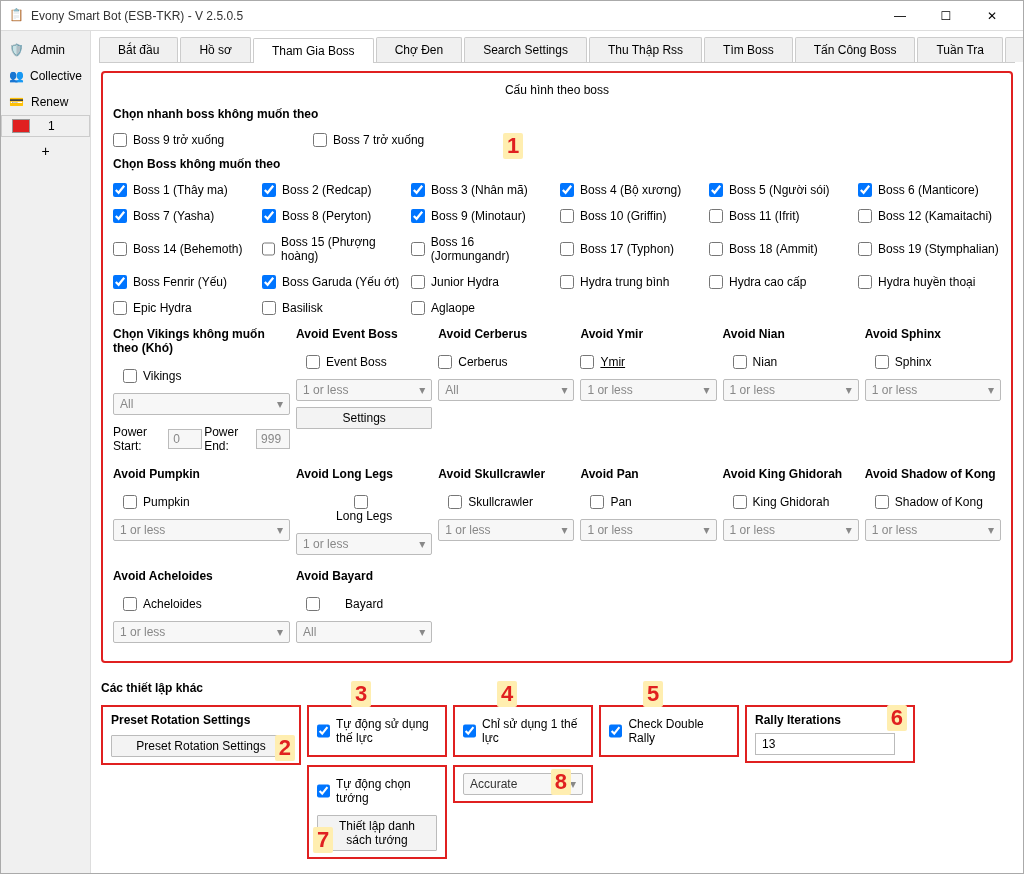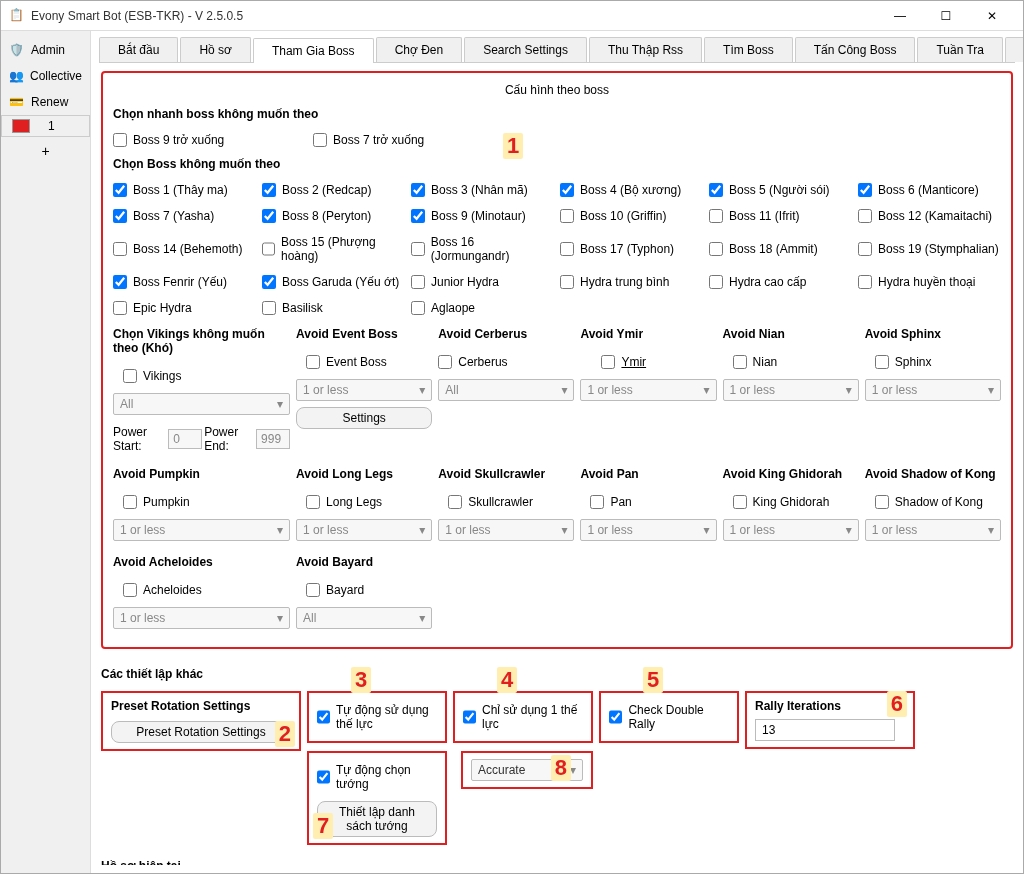--- a/index.html
+++ b/index.html
@@ -29,21 +29,21 @@
 .ck input { margin-right: 6px; width: 14px; height: 14px; }
 .grid6 { display: grid; grid-template-columns: repeat(6, 1fr); gap: 4px 6px; margin-bottom: 8px; }
 .grid6b { display: grid; grid-template-columns: 1.3fr 1fr 1fr 1fr 1fr 1fr; gap: 4px 6px; margin-bottom: 8px; }
 .grid6c { display: grid; grid-template-columns: 1.3fr 1fr 1fr 1fr 1fr 1fr; gap: 4px 6px; margin-bottom: 8px; }
 .col { display: flex; flex-direction: column; gap: 6px; }
 .colHead { font-weight: 700; margin-bottom: 4px; }
 .sel { border: 1px solid #bbb; background: #f7f7f7; padding: 3px 6px; border-radius: 2px; color: #888; position: relative; cursor: pointer; }
 .sel::after { content: "▾"; position: absolute; right: 6px; color: #888; }
 .inp { border: 1px solid #bbb; background: #f7f7f7; padding: 2px 4px; width: 34px; color: #888; text-align: left; }
 .inpw { border: 1px solid #bbb; background: #fff; padding: 3px 6px; width: 140px; }
-.btn { border: 1px solid #bbb; background: #f3f3f3; padding: 3px 16px; cursor: pointer; border-radius: 8px; text-align: center; }
+.btn { border: 1px solid #bbb; background: #f3f3f3; padding: 3px 16px; cursor: pointer; border-radius: 1px; text-align: center; }
 .powerRow { display: flex; align-items: center; gap: 2px; margin-top: 4px; }
 .other { margin-top: 18px; }
 .otherHead { font-weight: 700; margin-bottom: 10px; }
 .otherRow { display: grid; grid-template-columns: 200px 140px 140px 140px 170px; gap: 6px; align-items: start; }
 .box { border: 2px solid #e02020; padding: 6px 8px; }
 .annot { position: absolute; color: #e02020; font-weight: 700; font-size: 22px; background: #ffeeb0; padding: 0 4px; border-radius: 2px; pointer-events: none; }
 .boss-quick { display: grid; grid-template-columns: 200px 200px auto; margin-bottom: 6px; }
 .profLab { font-weight: 700; margin: 14px 0 6px; }
 .accSel { border:1px solid #ccc; padding:3px 10px; }
 </style>
@@ -247,21 +247,21 @@
               <div class="col">
                 <div class="colHead">Avoid Cerberus</div>
                 <label class="ck" style="">
                   <input type="checkbox" style="">
                   <span>Cerberus</span>
                 </label>
                 <div class="sel">All</div>
               </div>
               <div class="col">
                 <div class="colHead">Avoid Ymir</div>
-                <label class="ck" style="margin-left:21px;text-decoration:underline;">
+                <label class="ck" style="margin-left:0;text-decoration:underline;">
                   <input type="checkbox" style="">
                   <span>Ymir</span>
                 </label>
                 <div class="sel">1 or less</div>
               </div>
               <div class="col">
                 <div class="colHead">Avoid Nian</div>
                 <label class="ck" style="margin-left:10px;">
                   <input type="checkbox" style="">
                   <span>Nian</span>
@@ -281,21 +281,21 @@
               <div class="col">
                 <div class="colHead">Avoid Pumpkin</div>
                 <label class="ck" style="margin-left:10px;">
                   <input type="checkbox" style="">
                   <span>Pumpkin</span>
                 </label>
                 <div class="sel">1 or less</div>
               </div>
               <div class="col">
                 <div class="colHead">Avoid Long Legs</div>
-                <label class="ck" style="margin-left:10px;">
+                <label class="ck" style="flex-direction:column;">
                   <input type="checkbox" style="">
                   <span>Long Legs</span>
                 </label>
                 <div class="sel">1 or less</div>
               </div>
               <div class="col">
                 <div class="colHead">Avoid Skullcrawler</div>
                 <label class="ck" style="margin-left:10px;">
                   <input type="checkbox" style="">
                   <span>Skullcrawler</span>
@@ -331,21 +331,21 @@
               <div class="col">
                 <div class="colHead">Avoid Acheloides</div>
                 <label class="ck" style="margin-left:10px;">
                   <input type="checkbox" style="">
                   <span>Acheloides</span>
                 </label>
                 <div class="sel">1 or less</div>
               </div>
               <div class="col">
                 <div class="colHead">Avoid Bayard</div>
-                <label class="ck" style="margin-left:10px;">
+                <label class="ck" style="margin-left:10px;gap:19px;">
                   <input type="checkbox" style="">
                   <span>Bayard</span>
                 </label>
                 <div class="sel">All</div>
               </div>
             </div>
         </div>
 
         <div class="other" style="position:relative;">
           <div class="otherHead">Các thiết lập khác</div>
@@ -385,21 +385,21 @@
           <div class="otherRow" style="margin-top:0;">
             <div></div>
             <div class="box" style="position:relative; display:flex; flex-direction:column; gap:6px;">
               <span class="annot" style="bottom:4px; left:4px;">7</span>
               <label class="ck">
                   <input type="checkbox" checked="" style="">
                   <span>Tự động chọn tướng</span>
                 </label>
               <div class="btn">Thiết lập danh sách tướng</div>
             </div>
-            <div class="box" style="position:relative;margin-left:8px;">
+            <div class="box" style="position:relative;">
               <div class="sel" style="color:#333;">Accurate</div>
               <span class="annot" style="top:2px; right:20px;">8</span>
             </div>
             <div></div>
               <div></div>
           </div>
           <div class="profLab">Hồ sơ hiện tại</div>
 
         </div>
       </div>

